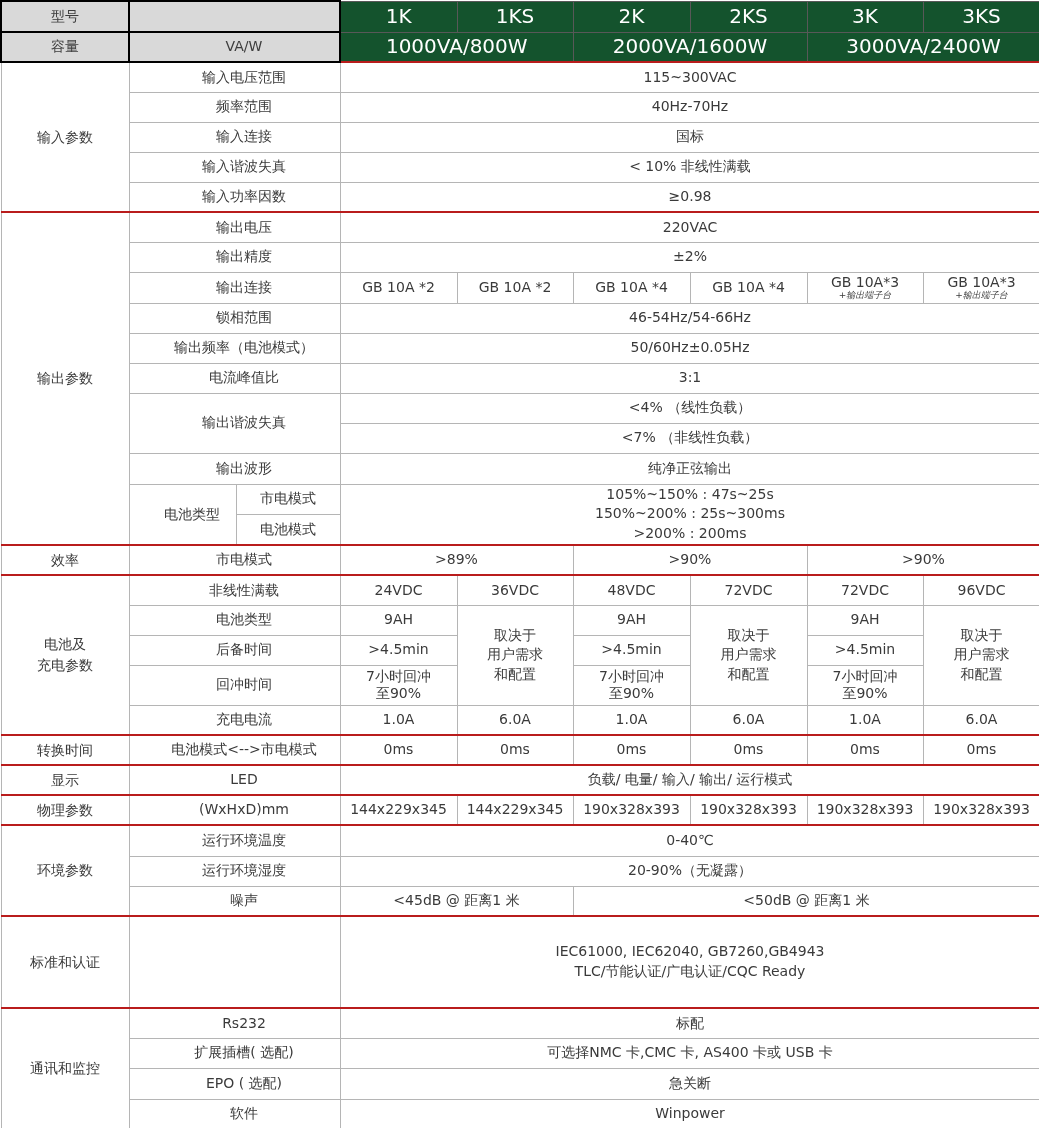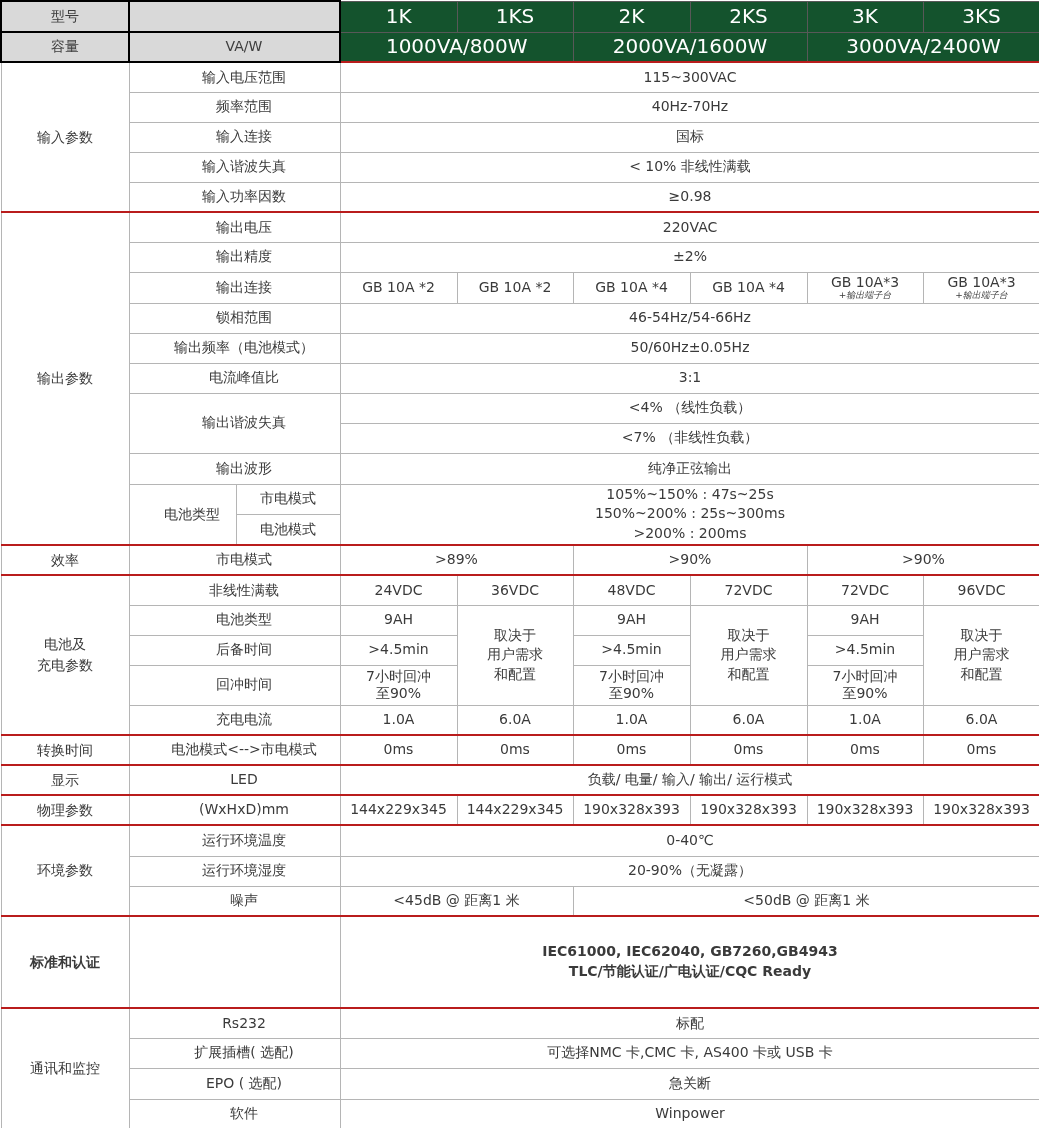--- a/index.html
+++ b/index.html
@@ -4,21 +4,21 @@
 <style>
   *{box-sizing:border-box;margin:0;padding:0;}
   html,body{background:#ffffff;}
   body{font-family:"DejaVu Sans","Liberation Sans",sans-serif;width:1039px;}
   table.t{width:1039px;table-layout:fixed;border-collapse:collapse;}
   td{border:1px solid #b5b5b5;background:#ffffff;text-align:center;vertical-align:middle;
      font-size:14px;color:#3a3a3a;padding:0 2px;line-height:1.25;overflow:hidden;}
   tr{height:30px;}
   tr.h31{height:31px;}
   tr.h40{height:40px;padding-left:20px;}
-  tr.h92{height:92px;font-weight:bold;}
+  tr.h92{height:92px;}
   tr.sec td{border-top:2px solid #b91c1c;}
   td.hg{background:#d9d9d9;border:2px solid #000000;color:#3d3d3d;font-size:14px;}
   td.hd{background:#14532d;border:1px solid #585858;color:#ffffff;font-size:20px;}
   td.lab{text-align:center;padding-left:21px;}
   td.secl{font-size:14px;line-height:1.5;}
   .note{font-size:9px;line-height:1.15;font-style:italic;}
   .gbmain{line-height:1.15;}
   .ml{line-height:1.4;}
 </style>
 </head>

